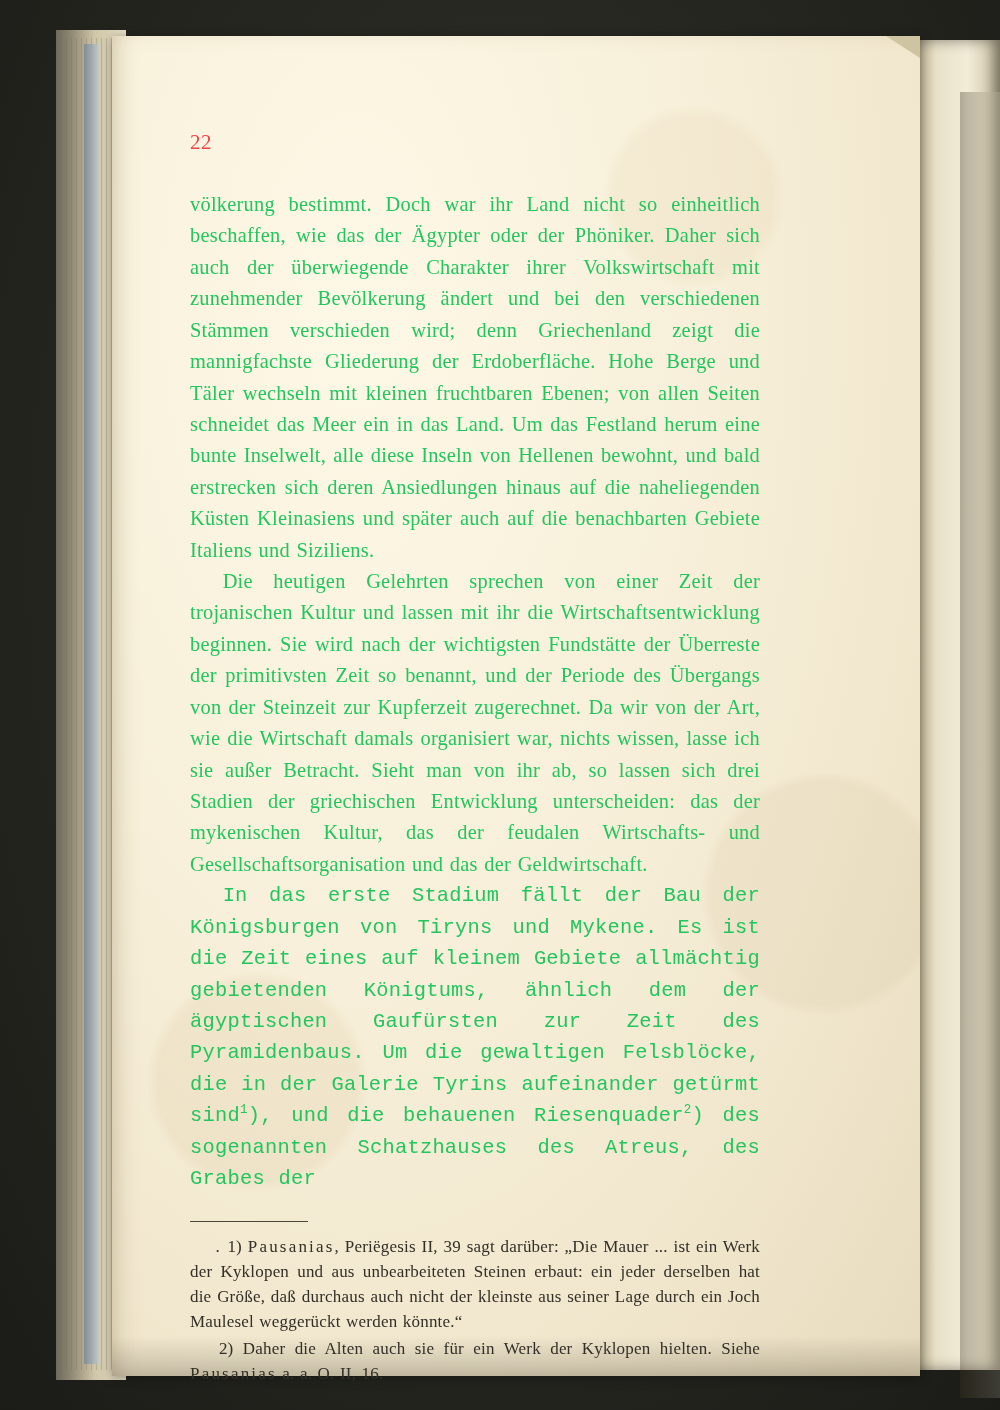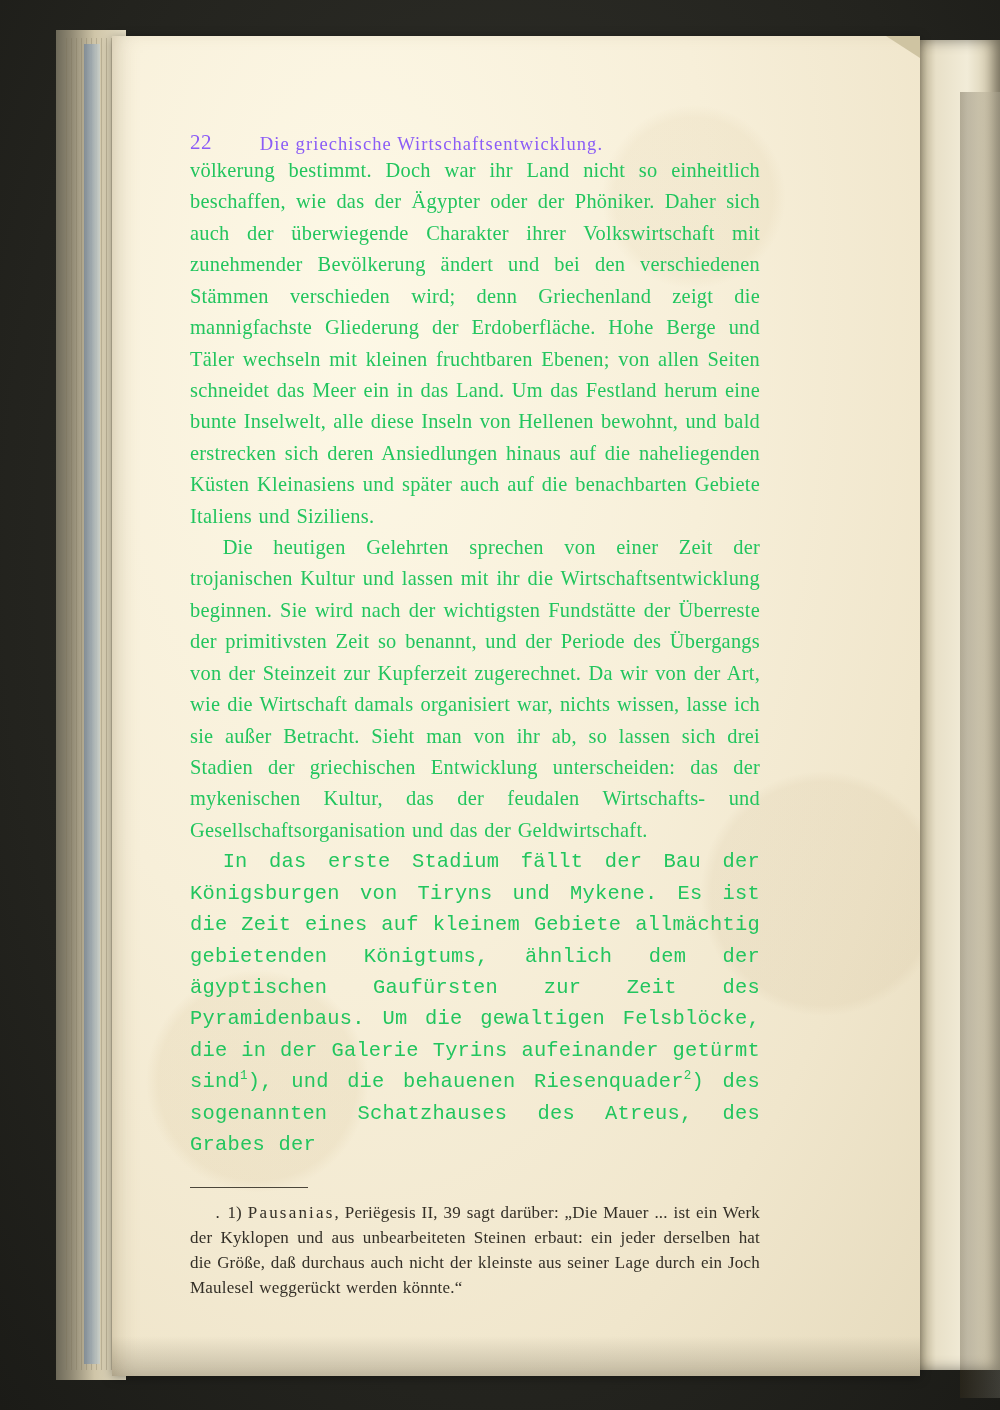--- a/index.html
+++ b/index.html
@@ -95,25 +95,26 @@
   
   .content {
     position: absolute;
     top: 130px;
     left: 190px;
     width: 570px;
     color: #2d2a22;
   }
   .running-head {
     display: flex;
-    align-items: flex-end;
+    align-items: center;
     gap: 48px;
     font-size: 19.5px;
     letter-spacing: .4px;
-    color: #8b5cf6;
+    margin-bottom: 34px;
+    color: #ef4444;
   }
   .page-number {
     font-size: 21px;
   }
   .head-title {
     letter-spacing: 1.1px;
     font-size: 18.5px;
   }
   p.body {
     margin: 0;
@@ -195,32 +196,35 @@
   <div class="sheet">
     <div class="corner-fold"></div>
     <div class="grain"></div>
     <div class="bottom-shadow"></div>
   </div>
 
   <div class="content">
 
     <div class="running-head">
       <span class="page-number">22</span>
-      <span class="head-title">Die griechische Wirtschaftsentwicklung.</span>
     </div>
 
     <p class="body">völkerung bestimmt. Doch war ihr Land nicht so einheitlich beschaffen, wie das der Ägypter oder der Phöniker. Daher sich auch der überwiegende Charakter ihrer Volkswirtschaft mit zunehmender Bevölkerung ändert und bei den verschiedenen Stämmen verschieden wird; denn Griechenland zeigt die mannigfachste Gliederung der Erdoberfläche. Hohe Berge und Täler wechseln mit kleinen fruchtbaren Ebenen; von allen Seiten schneidet das Meer ein in das Land. Um das Festland herum eine bunte Inselwelt, alle diese Inseln von Hellenen bewohnt, und bald erstrecken sich deren Ansiedlungen hinaus auf die naheliegenden Küsten Kleinasiens und später auch auf die benachbarten Gebiete Italiens und Siziliens.</p>
     <p class="body">Die heutigen Gelehrten sprechen von einer Zeit der trojanischen Kultur und lassen mit ihr die Wirtschaftsentwicklung beginnen. Sie wird nach der wichtigsten Fundstätte der Überreste der primitivsten Zeit so benannt, und der Periode des Übergangs von der Steinzeit zur Kupferzeit zugerechnet. Da wir von der Art, wie die Wirtschaft damals organisiert war, nichts wissen, lasse ich sie außer Betracht. Sieht man von ihr ab, so lassen sich drei Stadien der griechischen Entwicklung unterscheiden: das der mykenischen Kultur, das der feudalen Wirtschafts- und Gesellschaftsorganisation und das der Geldwirtschaft.</p>
     <p class="body" style="text-indent:1.6em;font-family:Liberation Mono, monospace;">
       <span>In das erste Stadium fällt der Bau der Königsburgen von Tiryns und Mykene. Es ist die Zeit eines auf kleinem Gebiete allmächtig gebietenden Königtums, ähnlich dem der ägyptischen Gaufürsten zur Zeit des Pyramidenbaus. Um die gewaltigen Felsblöcke, die in der Galerie Tyrins aufeinander getürmt sind</span><sup>1</sup><span>), und die behauenen Riesenquader</span><sup>2</sup><span>) des sogenannten Schatzhauses des Atreus, des Grabes der</span>
     </p>
 
     <div class="rule"></div>
 
     <div class="notes">
       <p class="n1">
         <span class="leading-dot">.</span><span>1)</span>
         <span class="sp">Pausanias</span><span>, Periëgesis II, 39 sagt darüber: „Die Mauer ... ist ein Werk der Kyklopen und aus unbearbeiteten Steinen erbaut: ein jeder derselben hat die Größe, daß durchaus auch nicht der kleinste aus seiner Lage durch ein Joch Maulesel weggerückt werden könnte.“</span>
       </p>
+      <p class="n2">
+        <span>2)</span>
+        <span>Daher die Alten auch sie für ein Werk der Kyklopen hielten. Siehe </span><span class="sp">Pausanias</span><span> a. a. O. II, 16.</span>
+      </p>
     </div>
 
   </div>
 </div>
 
 </body></html>

